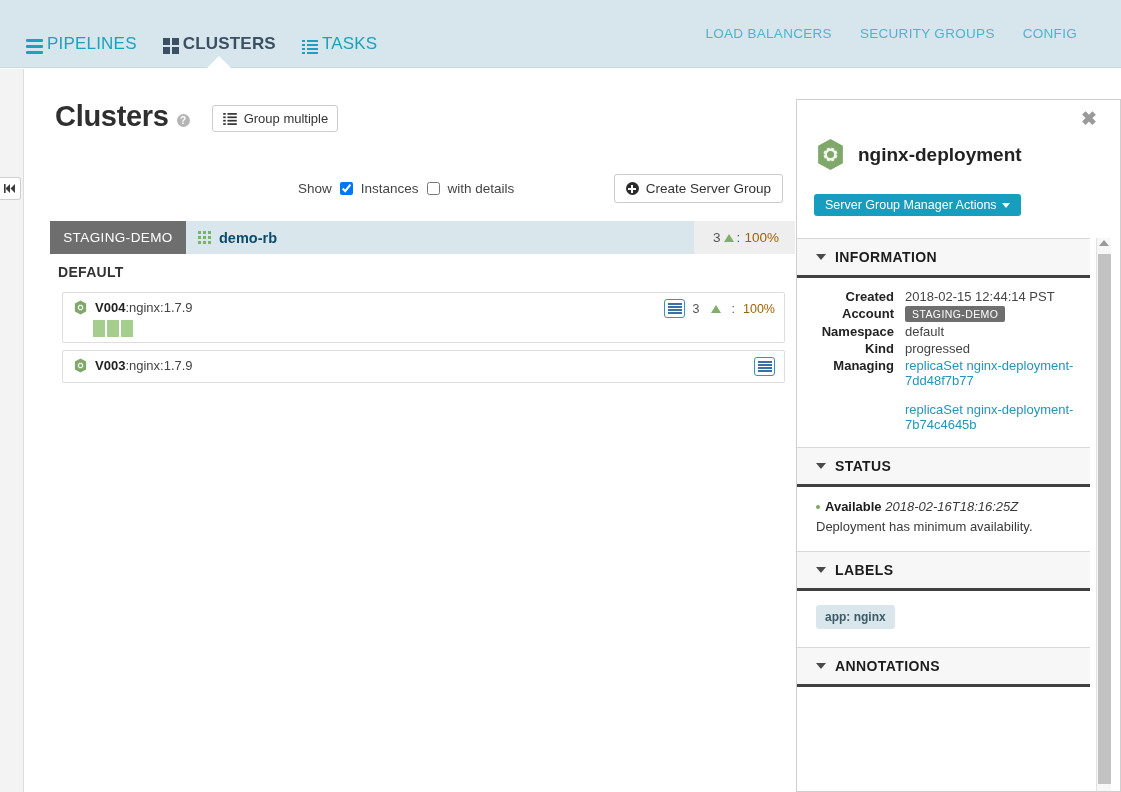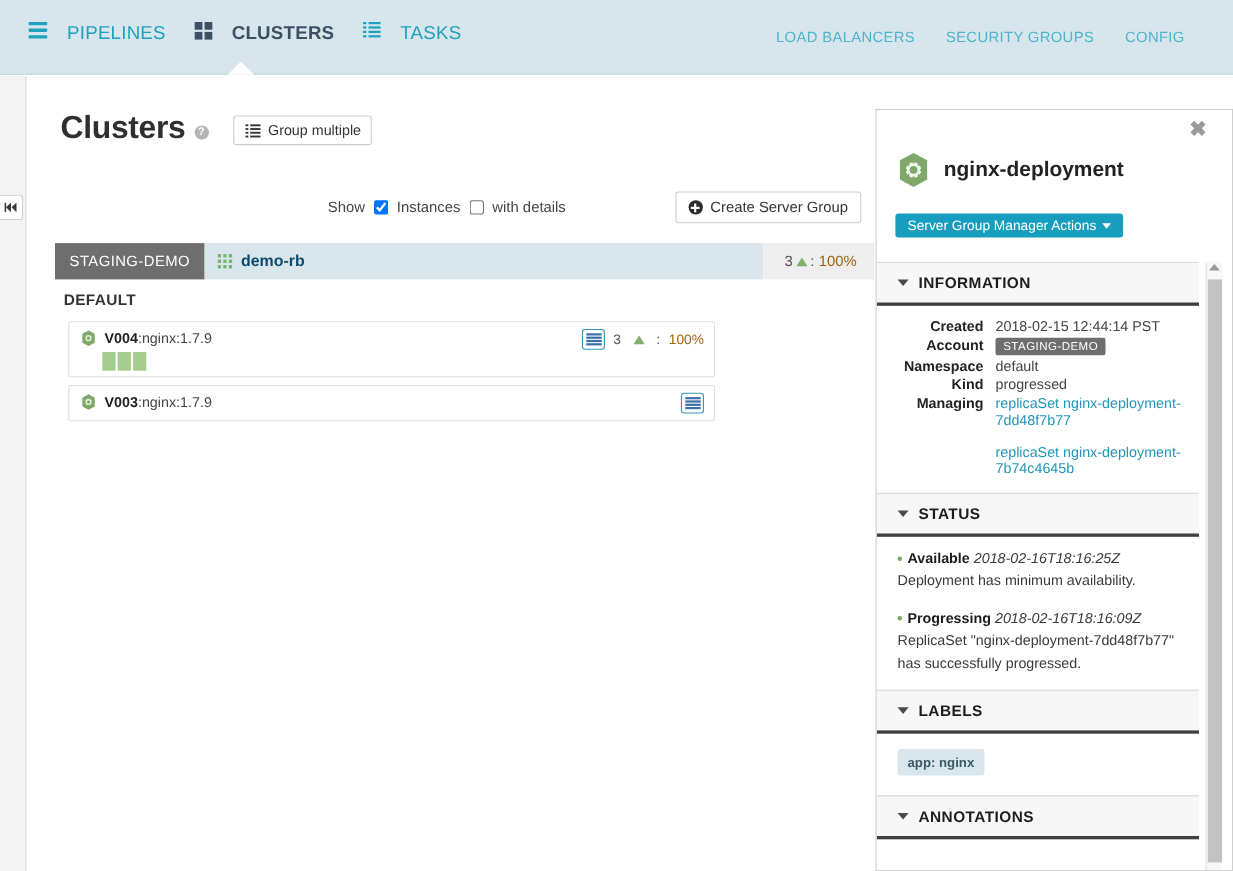--- a/index.html
+++ b/index.html
@@ -13,21 +13,21 @@
   }
 
   
   .topnav {
     position: absolute; top: 0; left: 0;
     width: 1121px; height: 68px;
     background: #d6e6ec;
     border-bottom: 1px solid #c6dae2;
   }
   .nav-left { position: absolute; left: 26px; top: 20px; display: flex; align-items: center; gap: 26px; }
-  .nav-item { display: flex; align-items: flex-start; gap: 18px; cursor: pointer; }
+  .nav-item { display: flex; align-items: flex-end; gap: 4px; cursor: pointer; margin-top: 14px; }
   .nav-label {
     font-size: 17px; letter-spacing: .2px; font-weight: 400;
     color: #1fa0bd;
   }
   .nav-item.active .nav-label { color: #3c4f63; font-weight: 600; }
   .ico-stack { width: 17px; height: 15px; position: relative; }
   .ico-stack i {
     position: absolute; left: 0; width: 17px; height: 3px;
     background: #1fa0bd; border-radius: 1px; display: block;
   }
@@ -156,21 +156,21 @@
   .pct { color: #a16207; }
 
   .region-label {
     position: absolute; left: 33px; top: 195px;
     font-size: 14px; font-weight: 700; color: #333; letter-spacing: .3px;
   }
 
   
   .sg-card {
     position: absolute; left: 37px;
-    width: 588px;
+    width: 723px;
     border: 1px solid #dedede; background: #fff;
     border-radius: 2px;
   }
   #sg-v004 { top: 223px; height: 51px; }
   #sg-v003 { top: 281px; height: 33px; }
 
   .sg-row { position: relative; height: 100%; }
   .sg-title {
     position: absolute; left: 10px; top: 7px;
     display: flex; align-items: center; gap: 7px;
@@ -567,24 +567,20 @@
 
       <div class="sect-head">
         <span class="chev"></span>
         <span>STATUS</span>
       </div>
       <div class="sect-body" style="padding-left:19px;padding-right:18px">
         <div class="status-item">
           <span class="sdot"></span><b>Available</b> <em>2018-02-16T18:16:25Z</em><br>
           <span>Deployment has minimum availability.</span>
         </div>
-        <div class="status-item">
-          <span class="sdot"></span><b>Progressing</b> <em>2018-02-16T18:16:09Z</em><br>
-          <span>ReplicaSet "nginx-deployment-7dd48f7b77" has successfully progressed.</span>
-        </div>
       </div>
 
       <div class="sect-head">
         <span class="chev"></span>
         <span>LABELS</span>
       </div>
       <div class="sect-body" style="padding-left:19px;padding-top:14px;padding-bottom:18px">
         <span class="label-chip">app: nginx</span>
       </div>
 

